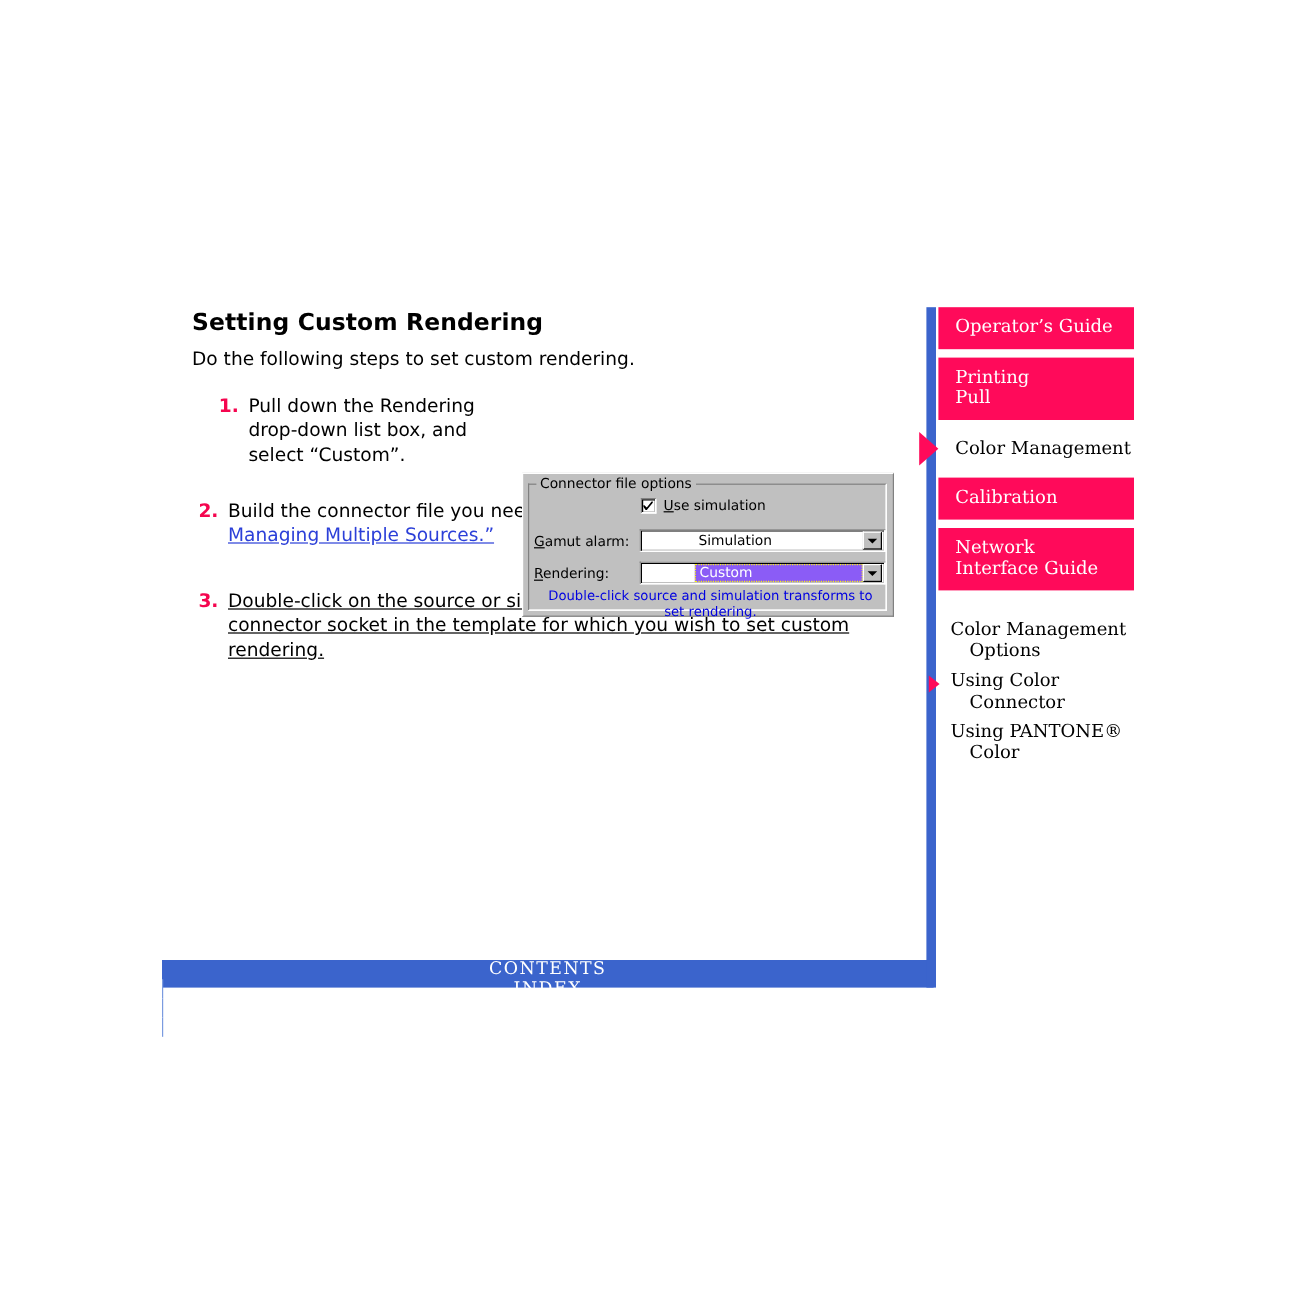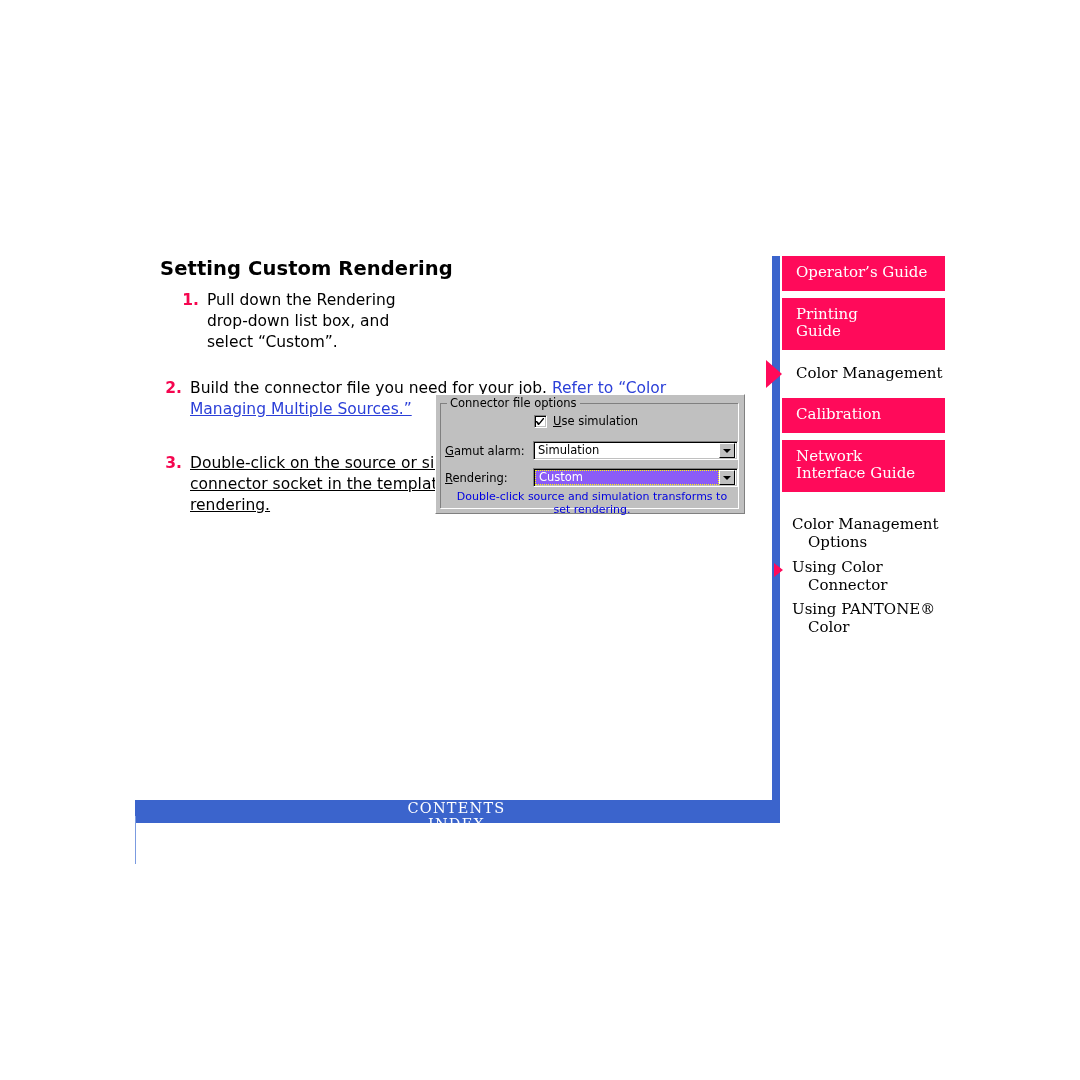--- a/index.html
+++ b/index.html
@@ -199,20 +199,21 @@
     background: #FFFFFF;
     border-top: 1px solid #808080;
     border-left: 1px solid #808080;
     border-right: 1px solid #FFFFFF;
     border-bottom: 1px solid #FFFFFF;
     box-shadow: inset 1px 1px 0 #000000, inset -1px -1px 0 #C0C0C0;
     box-sizing: border-box;
     position: relative;
     display: flex;
     align-items: center;
+    padding-left: 44px;
   }
   .wcombo-text {
     font-size: 11.5px;
     color: #000000;
     padding-left: 4px;
     line-height: 15px;
     white-space: nowrap;
     flex: 1 1 auto;
     overflow: hidden;
   }
@@ -367,20 +368,21 @@
 </style>
 </head>
 <body>
 
 <div id="page">
 
   <div id="content">
 
     <h1 class="page-title">Setting Custom Rendering</h1>
 
+    <p class="intro-line">Do the following steps to set custom rendering.</p>
 
 
     <div class="step step-1">
       <span class="step-num">1.</span>
       <span class="step-body">Pull down the Rendering drop-down list box, and select “Custom”.</span>
     </div>
 
     <div class="step step-2">
       <span class="step-num">2.</span>
       <span class="step-body"><span>Build the connector file you need for your job. </span><a class="doclink" href="#">Refer to “Color Managing Multiple Sources.”</a></span>
@@ -436,21 +438,21 @@
   </div>
 
   <div id="sidebar-rule"></div>
 
   <div id="sidebar">
     <div class="nav-tab">Operator’s Guide</div>
     <div class="nav-gap"></div>
 
     <div class="nav-tab">
       <span>Printing</span><br>
-      <span>Guide</span>
+      <span>Pull</span>
     </div>
     <div class="nav-gap"></div>
 
     <div class="nav-tab current">
       <span class="nav-arrow"></span>
       <span>Color Management</span>
     </div>
     <div class="nav-gap"></div>
 
     <div class="nav-tab">Calibration</div>

